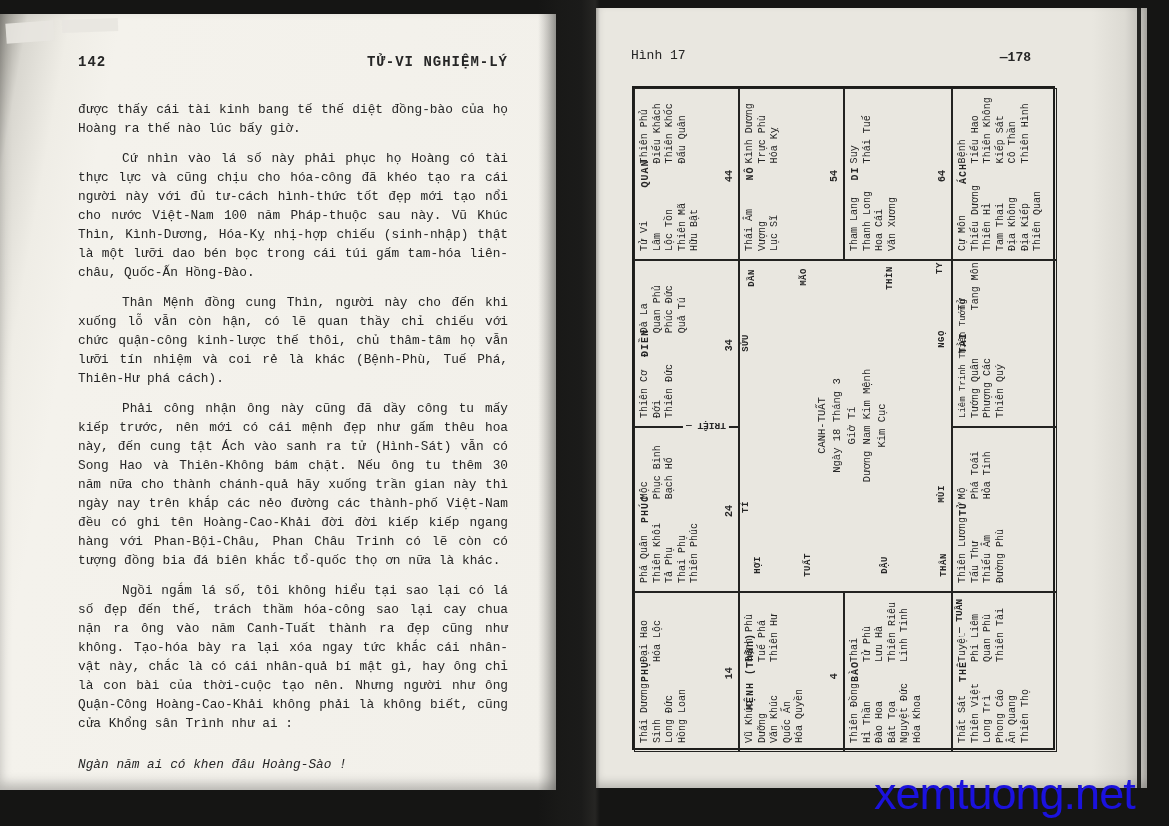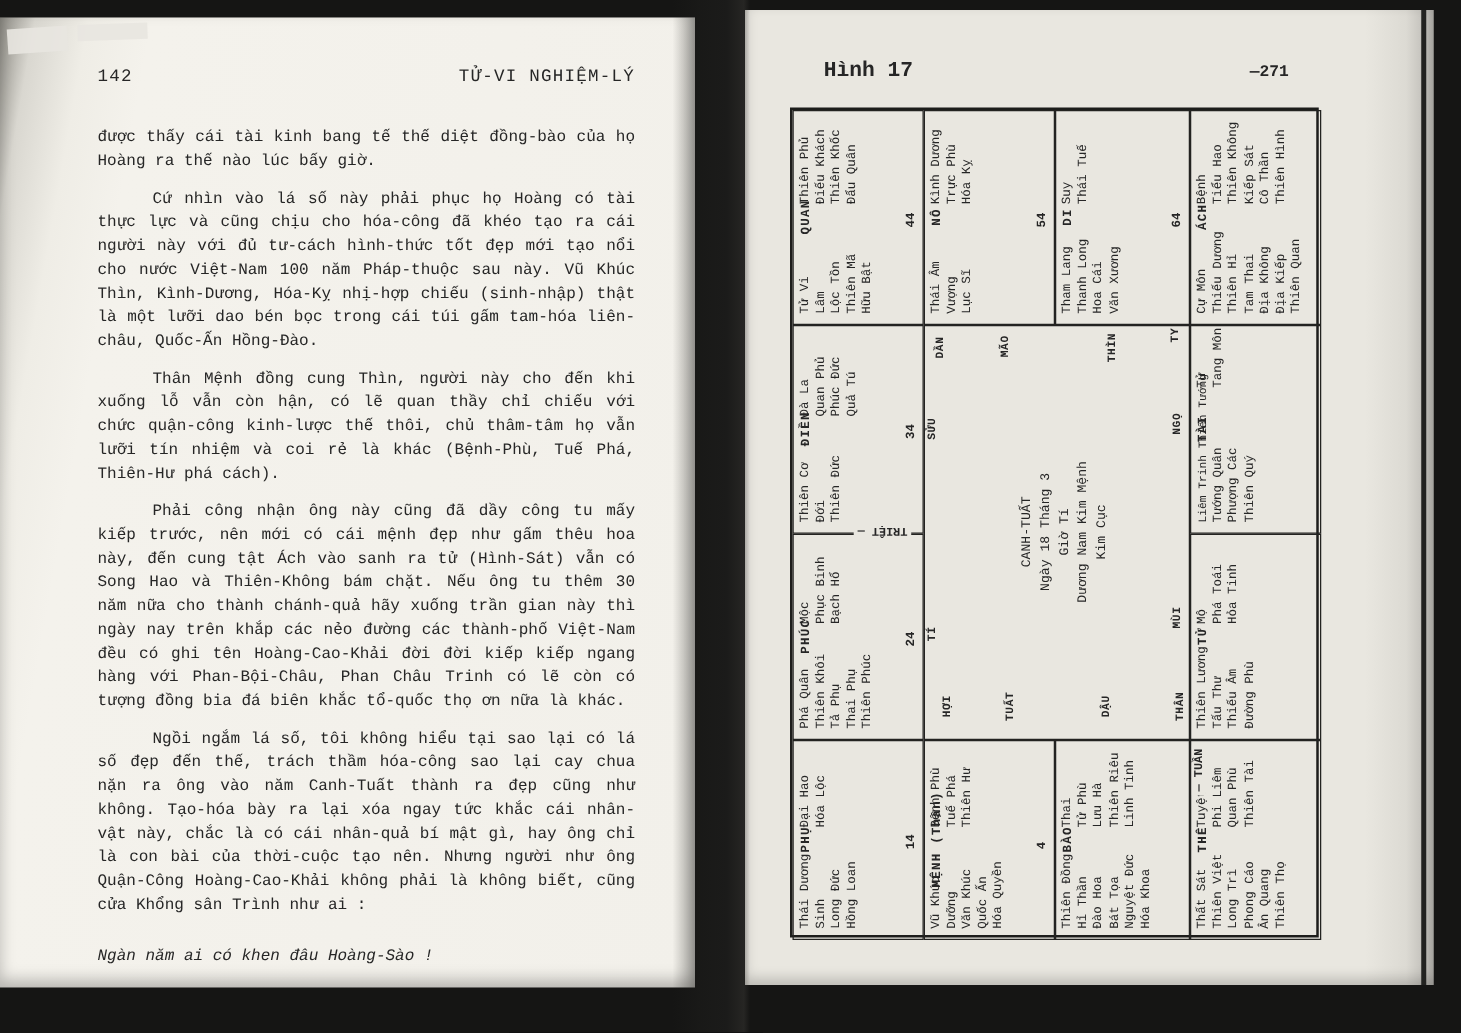--- a/index.html
+++ b/index.html
@@ -7,35 +7,35 @@
           font-family:"Liberation Mono","DejaVu Sans Mono",monospace;color:#262626;}
   
   .page{position:absolute;}
   .page-left{left:0;top:14px;width:556px;height:776px;
      background:linear-gradient(100deg,#8f8d86 0px,#d9d7d0 28px,#efede6 70px,#f4f2ec 120px,#f2f0ea 100%);
      box-shadow:inset 0 -6px 12px rgba(0,0,0,.25);}
   .tape{position:absolute;background:#e8e6e0;opacity:.9;}
   .tape1{left:6px;top:8px;width:48px;height:20px;transform:rotate(-4deg);}
   .tape2{left:62px;top:5px;width:56px;height:13px;transform:rotate(-2deg);}
   .pl-header{position:absolute;left:78px;top:40px;width:430px;display:flex;
-     justify-content:space-between;font-size:14px;font-weight:normal;letter-spacing:1px;}
+     justify-content:space-between;font-size:14px;font-weight:bold;letter-spacing:1px;}
   .pl-body{position:absolute;left:78px;top:86px;width:430px;font-size:12.8px;line-height:19px;
      text-align:justify;}
   .pl-body p{margin:0 0 11px 0;text-indent:44px;}
   .pl-body p.noindent{text-indent:0;}
   .pl-body p.quote{font-style:italic;text-indent:0;margin-top:22px;}
   
   .gutter{position:absolute;left:538px;top:0;width:62px;height:826px;z-index:2;
      background:linear-gradient(to right,rgba(30,30,28,0) 0%,rgba(30,30,28,.45) 35%,#1b1b1a 70%,rgba(70,68,64,.35) 92%,rgba(70,68,64,0) 100%);}
   
   .page-right{left:596px;top:8px;width:551px;height:780px;
      background:linear-gradient(to right,#e9e7e0 0%,#e9e7e0 90%,#dcdad3 96%,#b5b3ae 100%);
      box-shadow:inset 0 -5px 10px rgba(0,0,0,.2);}
   .page-right:after{content:"";position:absolute;right:6px;top:0;width:4px;height:100%;background:#232321;}
-  .fig-label{position:absolute;left:63px;top:40px;font-size:17px;font-weight:bold;}
+  .fig-label{position:absolute;left:35px;top:40px;font-size:13px;font-weight:normal;}
   .pr-num{position:absolute;right:116px;top:42px;font-size:13px;font-weight:bold;}
   
   #chart{position:absolute;left:632px;top:86px;width:423px;height:664px;z-index:3;
      border:2.5px solid #1d1d1b;box-sizing:border-box;}
   .cell{position:absolute;border:1.5px solid #232321;box-sizing:border-box;overflow:visible;}
   .rot{position:absolute;top:0;left:0;transform-origin:0 0;transform:rotate(-90deg) translateX(-100%);}
   .pname{position:absolute;top:5px;left:50%;transform:translateX(-50%);font-size:10px;
      letter-spacing:1px;white-space:nowrap;font-weight:bold;}
   .lcol{position:absolute;top:4px;left:7px;}
   .rcol{position:absolute;top:4px;left:56%;}
@@ -75,21 +75,21 @@
       <p>Phải công nhận ông này cũng đã dầy công tu mấy kiếp trước, nên mới có cái mệnh đẹp như gấm thêu hoa này, đến cung tật Ách vào sanh ra tử (Hình-Sát) vẫn có Song Hao và Thiên-Không bám chặt. Nếu ông tu thêm 30 năm nữa cho thành chánh-quả hãy xuống trần gian này thì ngày nay trên khắp các nẻo đường các thành-phố Việt-Nam đều có ghi tên Hoàng-Cao-Khải đời đời kiếp kiếp ngang hàng với Phan-Bội-Châu, Phan Châu Trinh có lẽ còn có tượng đồng bia đá biên khắc tổ-quốc thọ ơn nữa là khác.</p>
       <p>Ngồi ngắm lá số, tôi không hiểu tại sao lại có lá số đẹp đến thế, trách thầm hóa-công sao lại cay chua nặn ra ông vào năm Canh-Tuất thành ra đẹp cũng như không. Tạo-hóa bày ra lại xóa ngay tức khắc cái nhân-vật này, chắc là có cái nhân-quả bí mật gì, hay ông chỉ là con bài của thời-cuộc tạo nên. Nhưng người như ông Quận-Công Hoàng-Cao-Khải không phải là không biết, cũng cửa Khổng sân Trình như ai :</p>
       <p class="quote">Ngàn năm ai có khen đâu Hoàng-Sào !</p>
     </div>
   </div>
 
   <div class="gutter"></div>
 
   <div class="page page-right">
     <span class="fig-label">Hình 17</span>
-    <span class="pr-num">—271</span>
+    <span class="pr-num">—178</span>
   </div>
 
   <div id="chart">
       <div class="cell cell-quan" style="left: 0px; top: 0px; width: 105px; height: 172px;">
         <div class="rot" style="width: 169px; height: 102px;">
           <div class="pname">QUAN</div>
           <div class="lcol">
             <div>Tử Vi</div>
             <div>Lâm</div>
             <div>Lộc Tồn</div>
@@ -318,13 +318,14 @@
             <div>Giờ Tí</div>
             <div>Dương Nam Kim Mệnh</div>
             <div>Kim Cục</div>
           </div>
         </div>
       </div>
       <div class="triet" style="left: 72px; top: 337px;">TRIỆT —</div>
       <div class="tuan" style="left: 325px; top: 528px;">— TUẦN</div>
     </div>
 
+  <div class="watermark">xemtuong.net</div>
 </div>
 
 </body></html>

